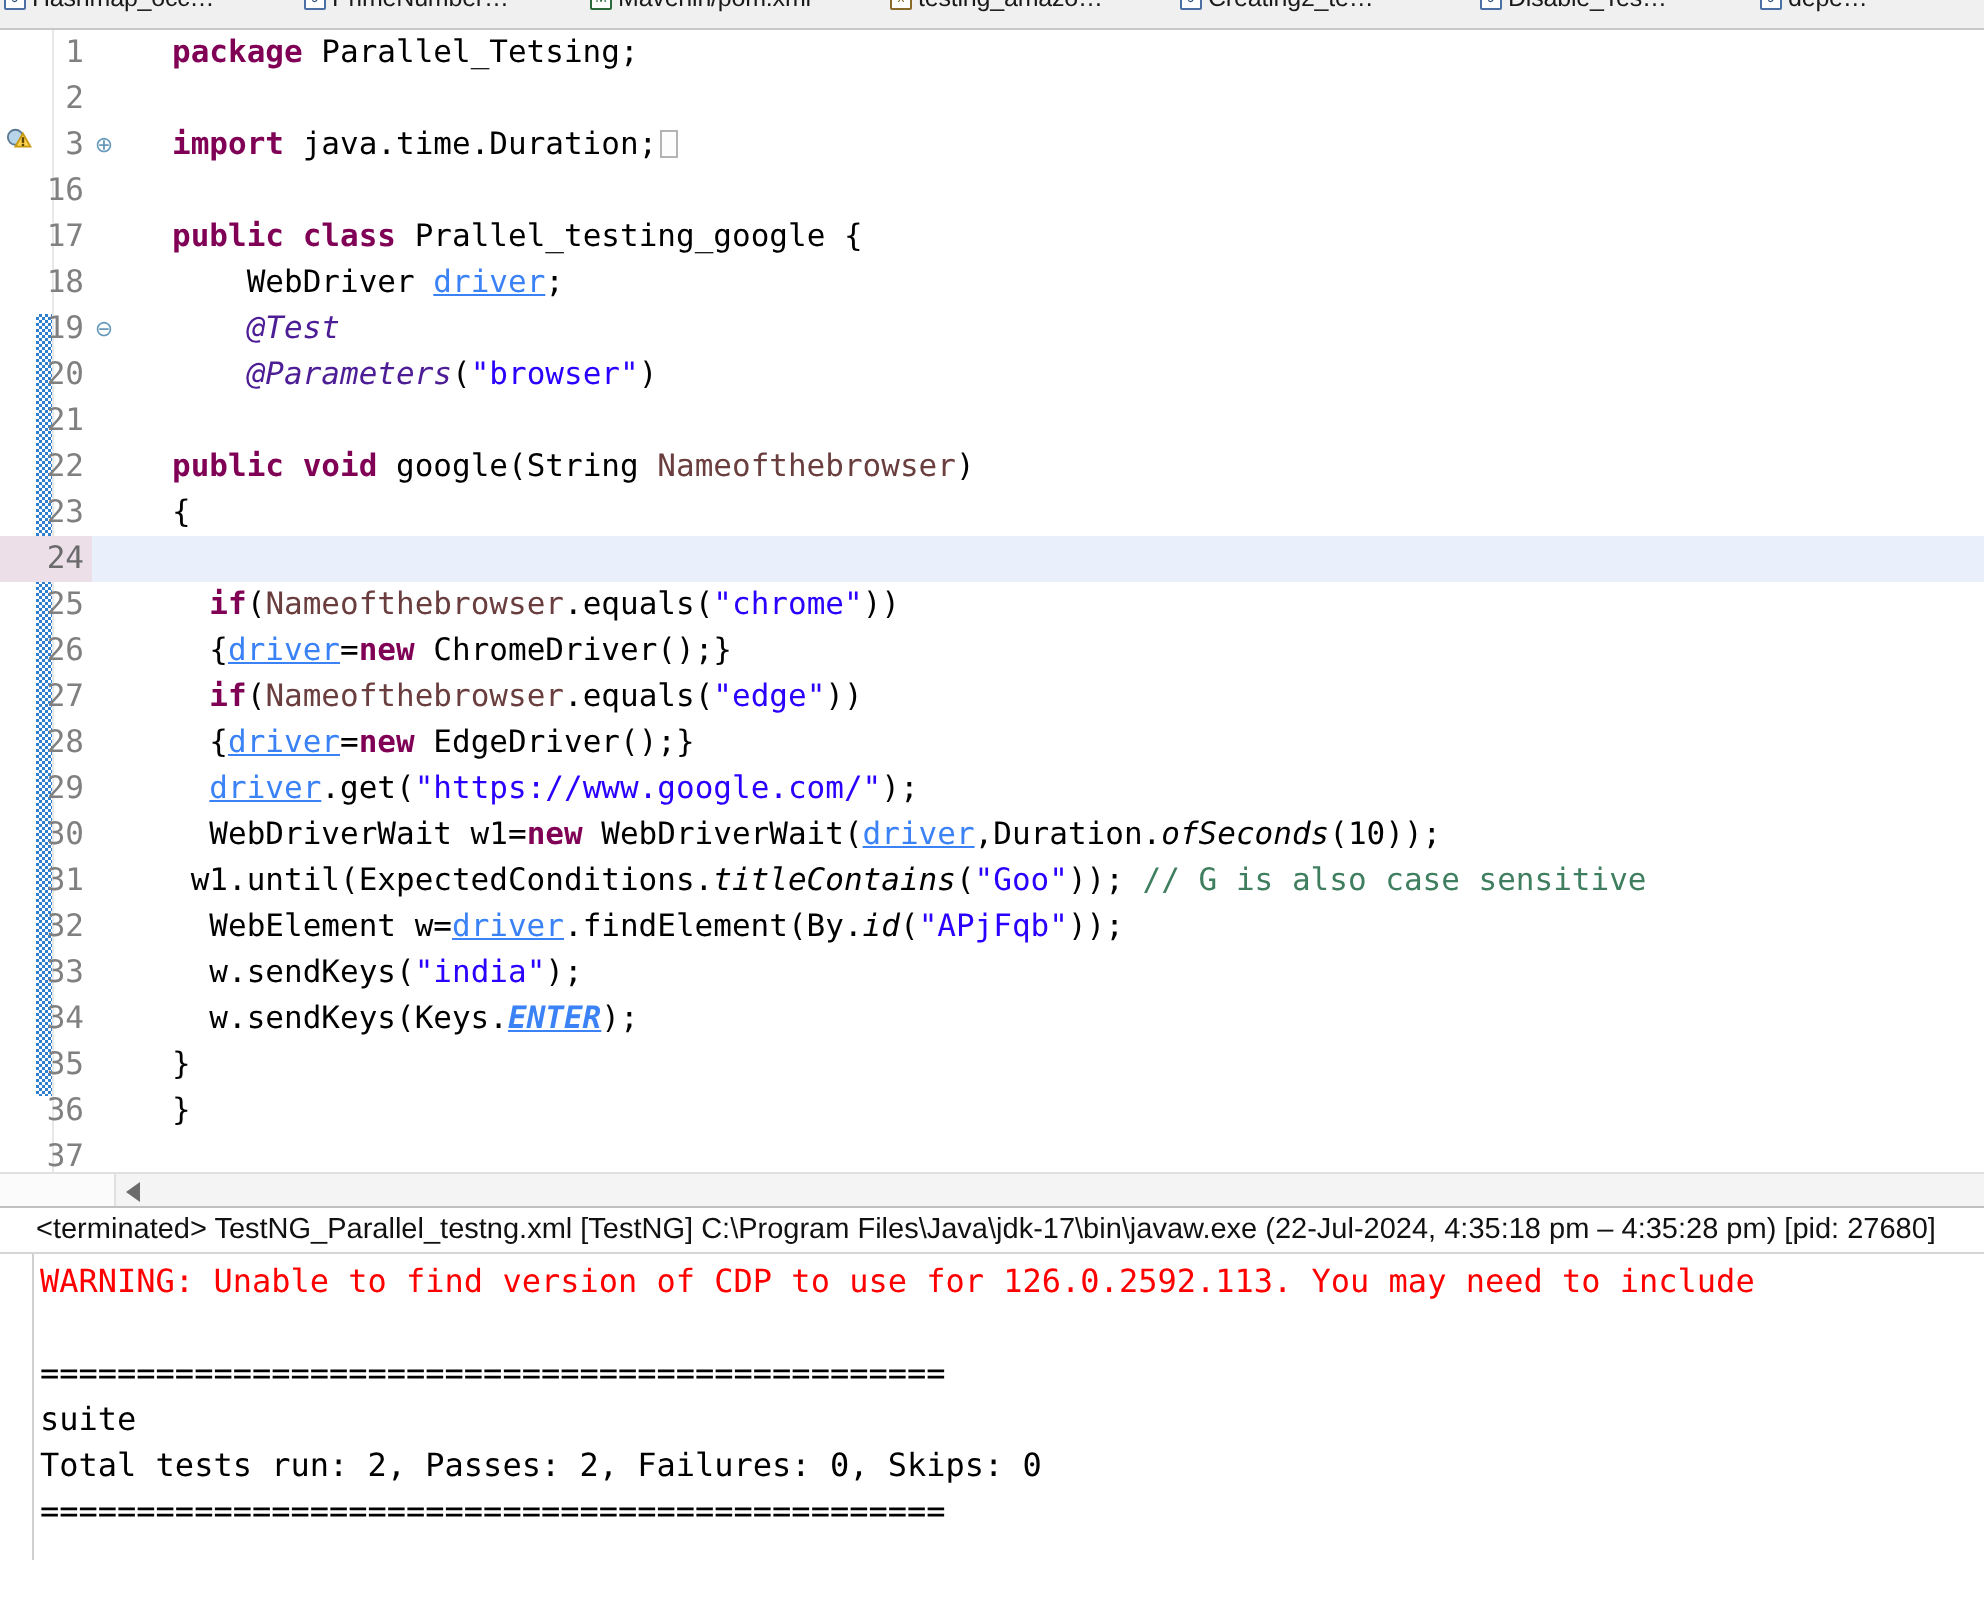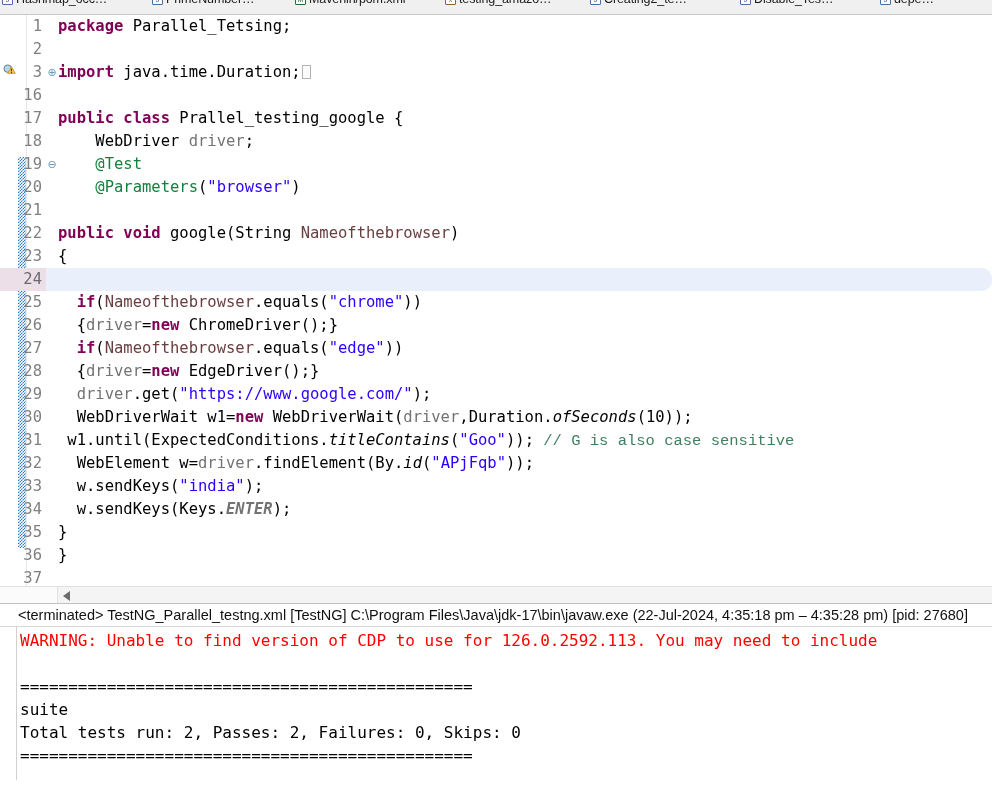--- a/index.html
+++ b/index.html
@@ -87,21 +87,21 @@
   }
 
   .code-line {
     position: relative;
     height: 23px;
     line-height: 23px;
     white-space: pre;
     font-family: "DejaVu Sans Mono", monospace;
     font-size: 15.5px;
   }
-  .code-line.current { background: #e9f0fb; border-radius: 10px; }
+  .code-line.current { background: #e9f0fb; }
   .ln {
     display: inline-block;
     width: 46px;
     text-align: right;
     padding-right: 4px;
     color: #808080;
     font-family: "DejaVu Sans Mono", monospace;
     font-size: 15.5px;
     vertical-align: top;
     user-select: none;
@@ -112,27 +112,28 @@
     width: 12px;
     text-align: center;
     color: #6699bb;
     font-size: 11px;
     vertical-align: top;
     font-family: "DejaVu Sans", sans-serif;
   }
   .src {
     display: inline;
     color: #000000;
+    margin-left: 28px;
   }
   
   .kw   { color: #7f0055; font-weight: bold; }
   .str  { color: #2a00ff; }
-  .fld  { color: #737373; }
-  .cmt  { color: #3f7f5f; font-family: Liberation Mono, monospace; }
-  .ann  { color: #15803d; }
+  .fld  { color: #3b82f6; text-decoration: underline; }
+  .cmt  { color: #3f7f5f; }
+  .ann  { color: #4c1d95; font-style: italic; }
   .sm   { font-style: italic; }
   .lv   { color: #6a3e3e; }
   .cursor-box {
     display: inline-block;
     width: 9px; height: 14px;
     border: 1px solid #b4b4b4;
     vertical-align: -2px;
     margin-left: 1px;
     background: #fdfdfd;
   }

